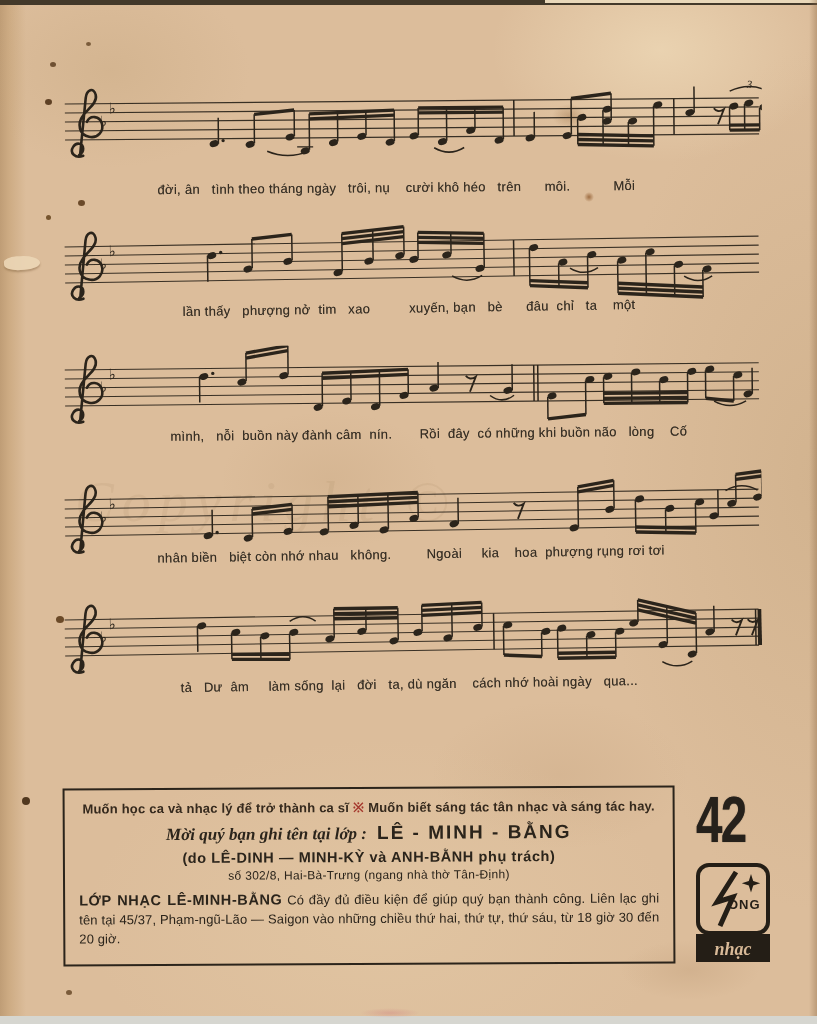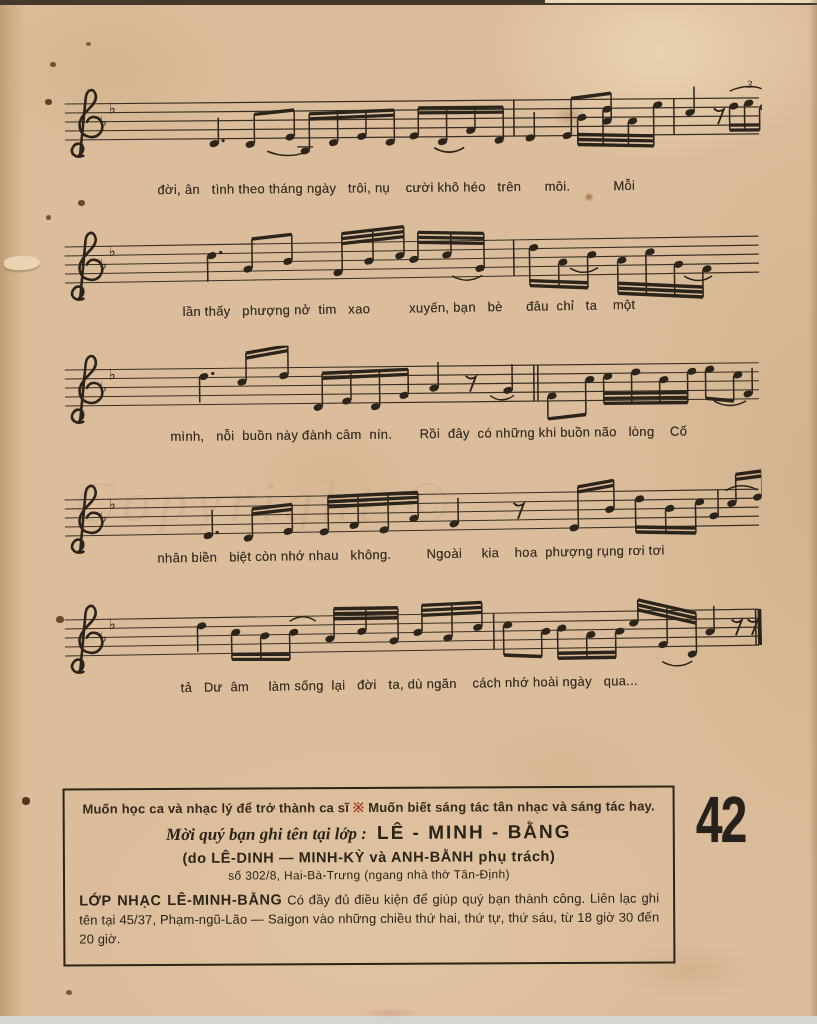--- a/index.html
+++ b/index.html
@@ -414,14 +414,24 @@
   <div class="adbox">
     <div class="ad-l1"><span>Muốn học ca và nhạc lý để trở thành ca sĩ</span><span class="ad-mark">※</span><span>Muốn biết sáng tác tân nhạc và sáng tác hay.</span></div>
     <div class="ad-l2"><span class="script">Mời quý bạn ghi tên tại lớp :</span><span class="big">LÊ - MINH - BẰNG</span></div>
     <div class="ad-l3">(do LÊ-DINH — MINH-KỲ và ANH-BẰNH phụ trách)</div>
     <div class="ad-l4">số 302/8, Hai-Bà-Trưng (ngang nhà thờ Tân-Định)</div>
     <div class="ad-para"><b>LỚP NHẠC LÊ-MINH-BẰNG</b><span> Có đầy đủ điều kiện để giúp quý bạn thành công. Liên lạc ghi tên tại 45/37, Phạm-ngũ-Lão — Saigon vào những chiều thứ hai, thứ tự, thứ sáu, từ 18 giờ 30 đến 20 giờ.</span></div>
   </div>
 
   <div class="pagenum">42</div>
 
+  <div class="logo">
+    <svg width="78" height="106" viewBox="0 0 78 106">
+      <rect x="4" y="3" width="70" height="68" rx="11" fill="none" stroke="#241e16" stroke-width="4"></rect>
+      <path d="M42 10 L23 40 L39 35 L26 64" fill="none" stroke="#241e16" stroke-width="5" stroke-linejoin="miter"></path>
+      <path d="M57 12 l2.2 7 7 2.2 -7 2.2 -2.2 7 -2.2 -7 -7 -2.2 7 -2.2 z" fill="#241e16"></path>
+      <text x="34" y="47" font-family="Liberation Sans, sans-serif" font-weight="bold" font-size="13" letter-spacing="1" fill="#241e16" id="logo-top">ÓNG</text>
+      <rect x="2" y="72" width="74" height="28" fill="#241e16"></rect>
+      <text x="39" y="93" text-anchor="middle" font-family="Liberation Serif, serif" font-style="italic" font-weight="bold" font-size="18" fill="#d9ba98" id="logo-bottom">nhạc</text>
+    </svg>
+  </div>
 
 </div>
 
 </body></html>

